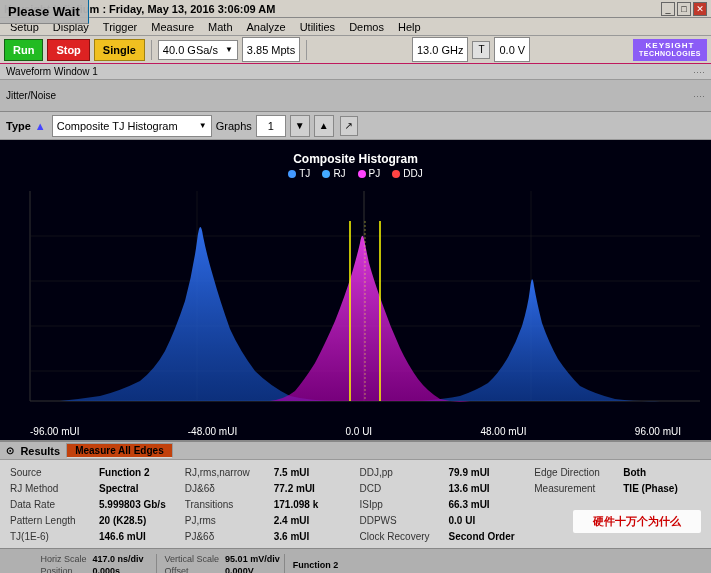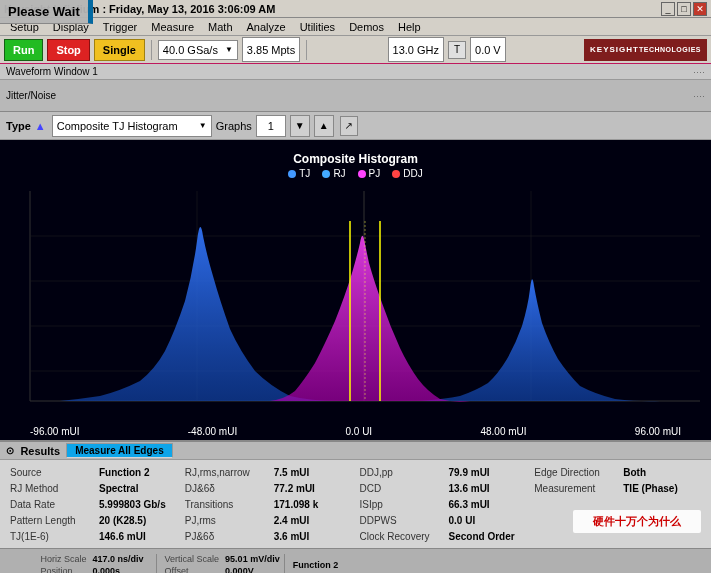--- a/index.html
+++ b/index.html
@@ -130,29 +130,29 @@
       gap: 2px;
       cursor: pointer;
       min-width: 80px;
     }
     .dropdown-arrow {
       font-size: 8px;
       margin-left: auto;
     }
     .keysight-logo {
       margin-left: auto;
-      background: #7f1d1d;
+      background: #8b5cf6;
       color: white;
       font-size: 10px;
       font-weight: bold;
       padding: 2px 6px;
       height: 22px;
       display: flex;
       align-items: center;
-      flex-direction: row;
+      flex-direction: column;
       justify-content: center;
       line-height: 1;
     }
     .keysight-logo .keysight-top { font-size: 8px; letter-spacing: 1px; }
     .keysight-logo .keysight-bottom { font-size: 7px; letter-spacing: 0.5px; }
 
     
     #status-bar {
       background: #c8c8c8;
       height: 16px;
@@ -293,21 +293,21 @@
       font-weight: bold;
     }
     .results-tab {
       background: #c8c8c8;
       border: 1px solid #999;
       padding: 1px 8px;
       cursor: pointer;
       font-size: 10px;
     }
     .results-tab.active {
-      background: #0ea5e9;
+      background: #c2410c;
       border-bottom: 1px solid #d4d4d4;
     }
 
     #results-table {
       display: grid;
       grid-template-columns: repeat(4, 1fr);
       padding: 4px 6px;
       gap: 0;
     }
     .results-col {
@@ -359,21 +359,21 @@
     #please-wait {
       position: absolute;
       top: 0;
       left: 0;
       background: rgba(180,180,180,0.95);
       padding: 4px 8px;
       font-size: 13px;
       font-weight: bold;
       color: #000;
       z-index: 100;
-      border-right: 5px solid #0369a1;
+      border-right: 1px solid #0369a1;
       border-bottom: 1px solid #888;
     }
 
     .watermark {
       position: absolute;
       bottom: 40px;
       right: 10px;
       background: rgba(255,255,255,0.9);
       padding: 4px 20px;
       font-size: 11px;

